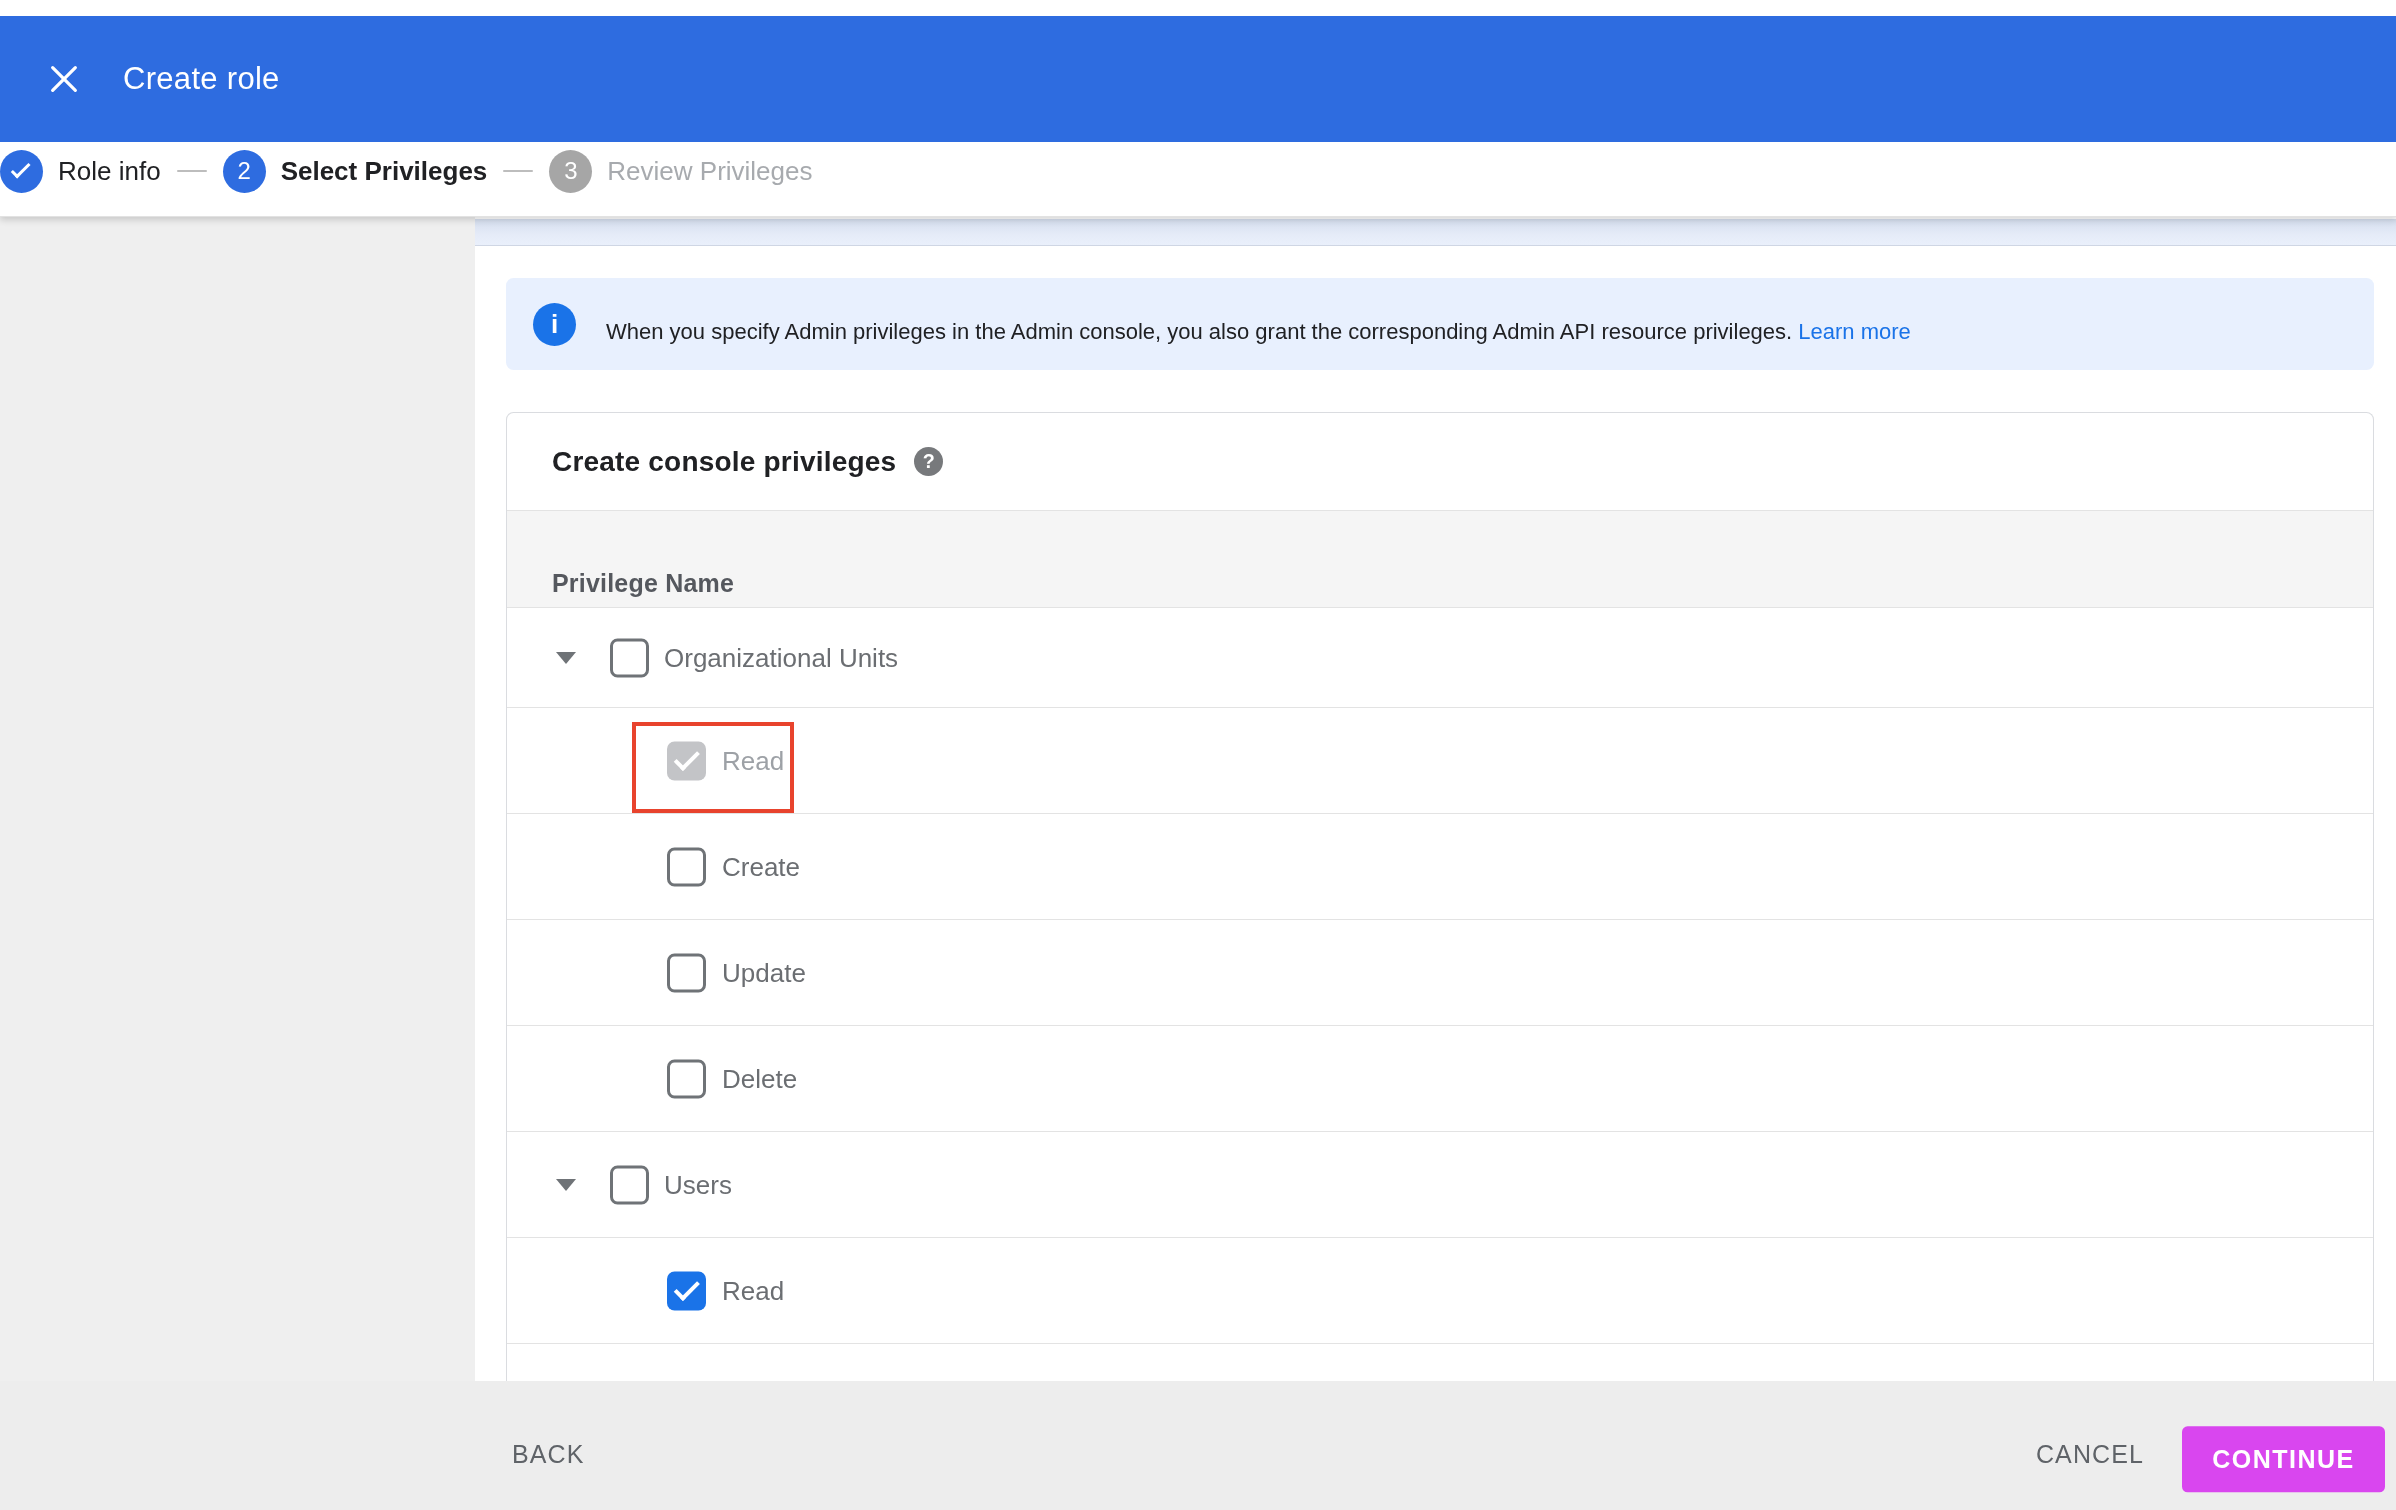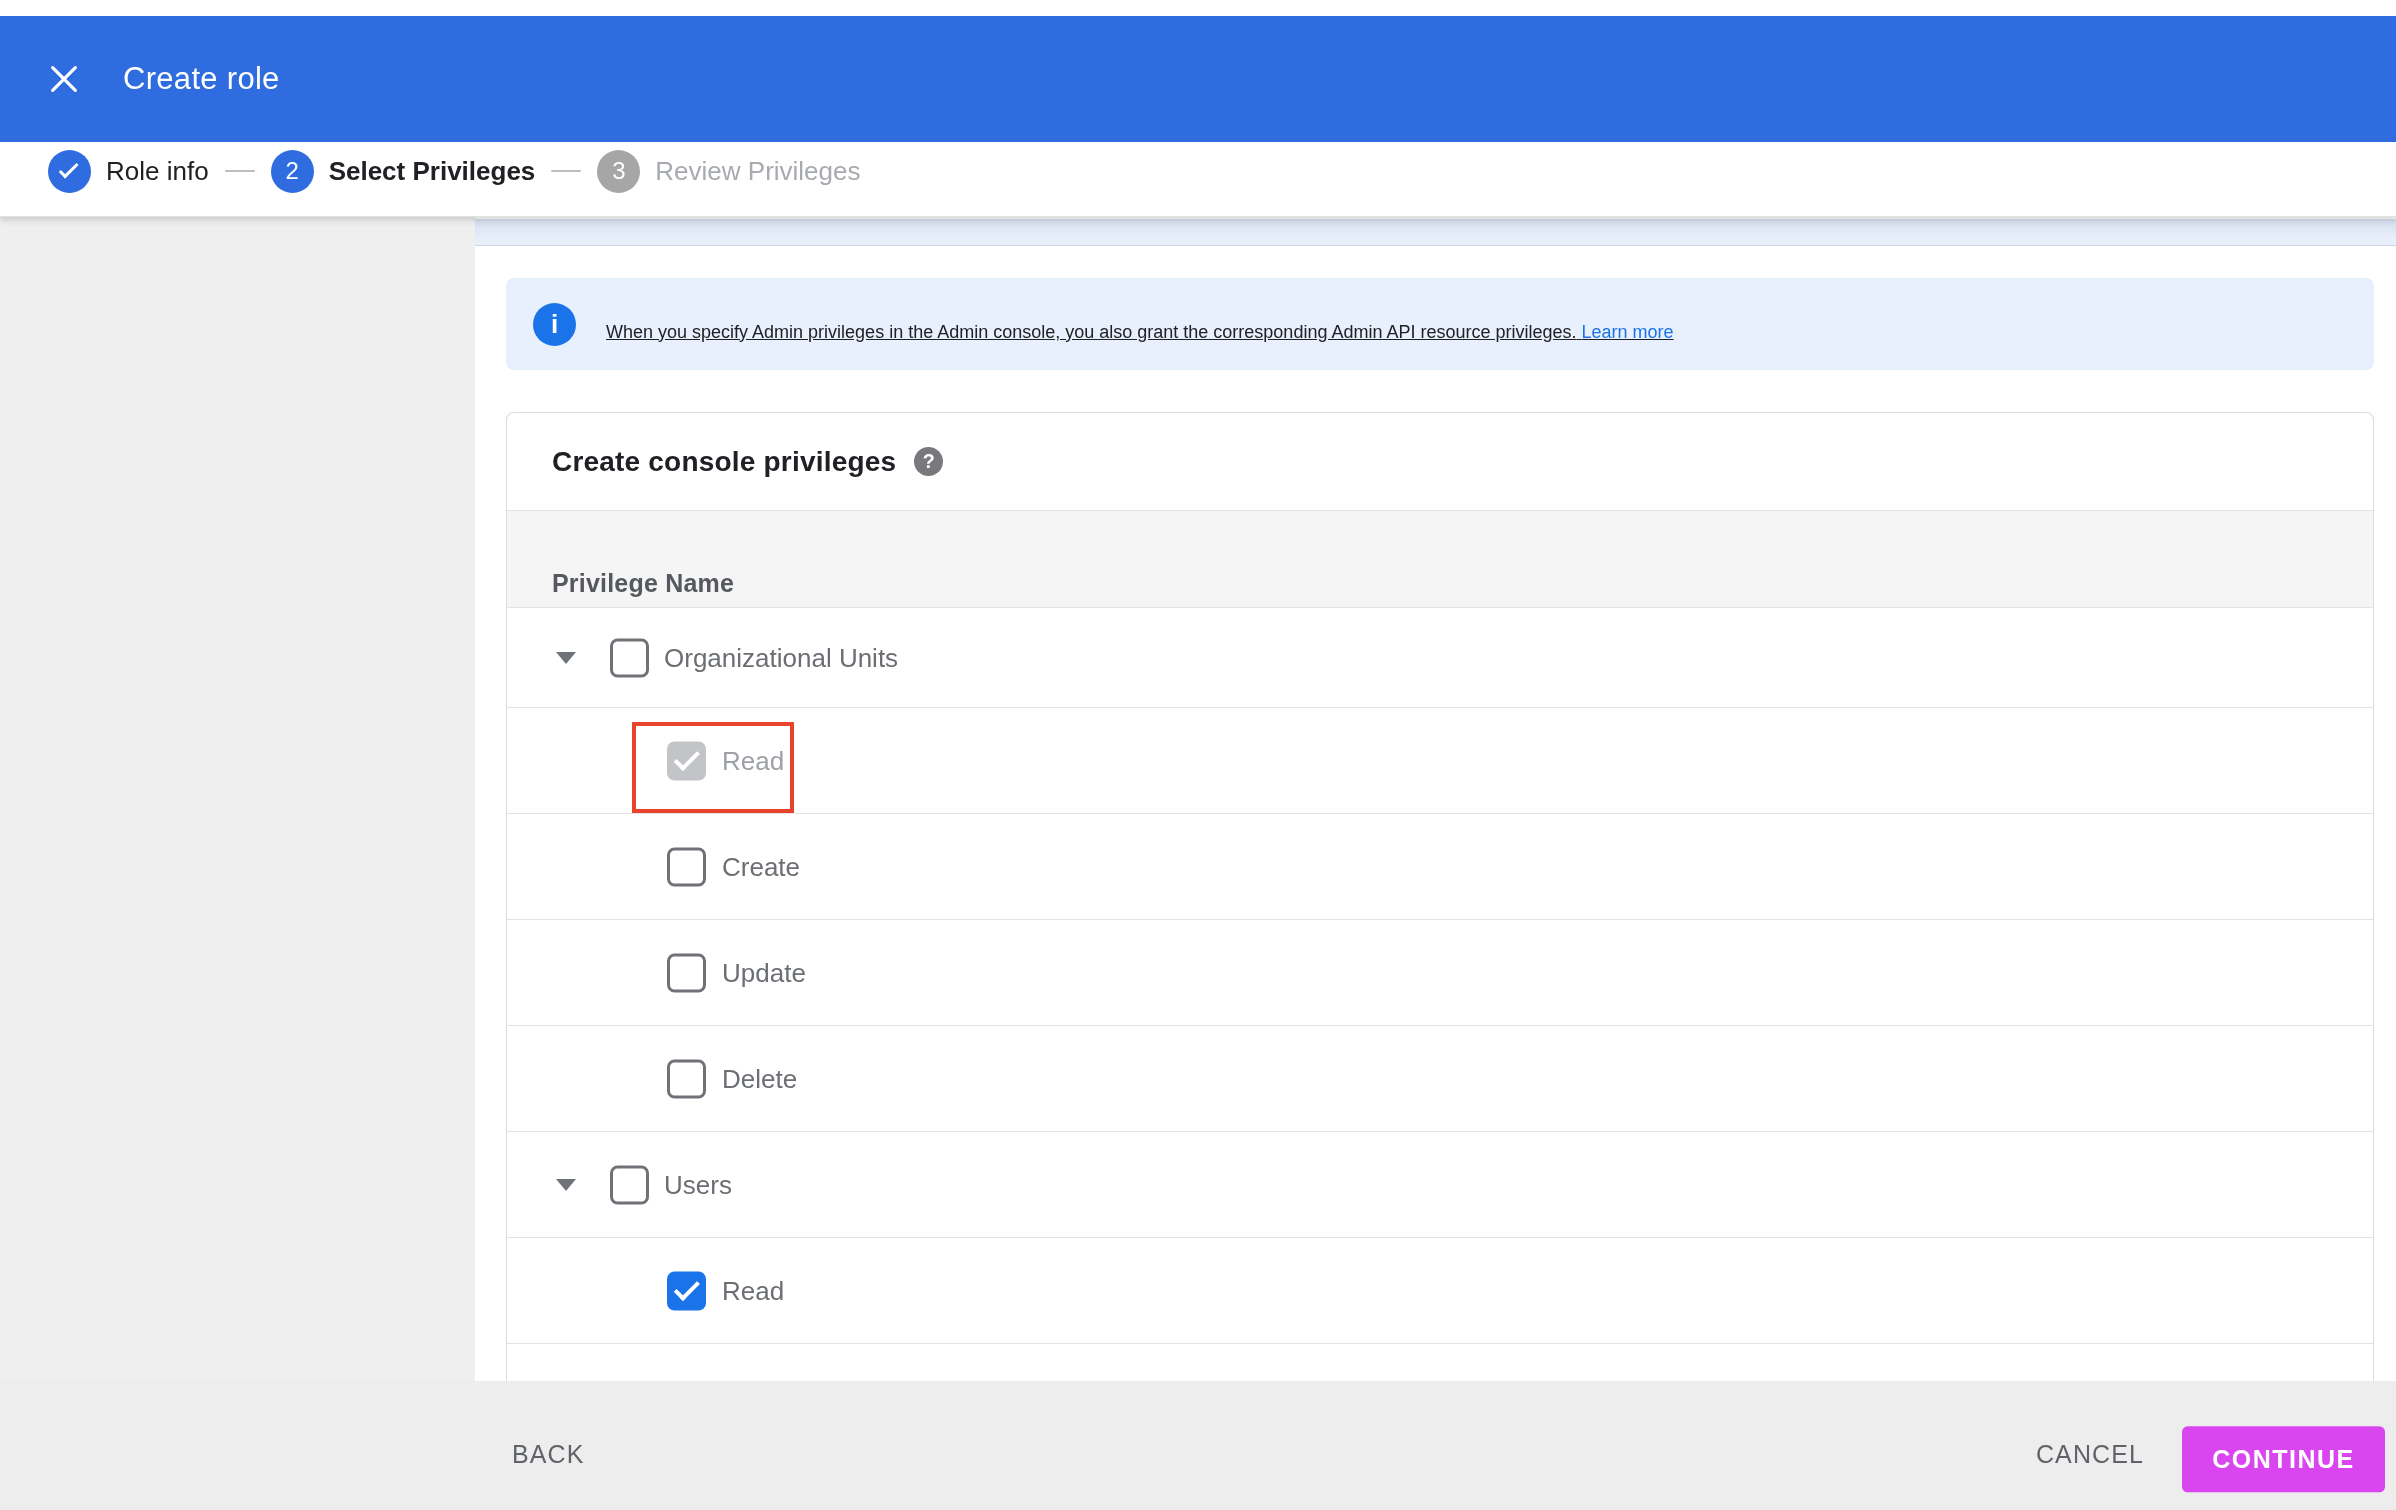--- a/index.html
+++ b/index.html
@@ -22,21 +22,21 @@
   }
   .dialog-title{
     color:#ffffff; font-size:31px; font-weight:400; margin:0 0 0 41px; letter-spacing:0.3px;
   }
 
   
   .stepper{
     position:absolute; left:0; top:126px; width:2397px; height:91px;
     background:#ffffff; border-bottom:0.9px solid #e2e2e2;
     box-shadow:0 2.8px 6.6px rgba(0,0,0,0.16);
-    display:flex; align-items:center; padding-left:48px; gap:16px; z-index:20;
+    display:flex; align-items:center; gap:16px; z-index:20;
   }
   .step{ display:flex; align-items:center; gap:15px; background:none; border:none; padding:0; cursor:pointer; }
   .step-circle{
     width:43px;height:43px;border-radius:50%;background:#2e6ce0;color:#fff;
     display:flex;align-items:center;justify-content:center;font-size:24px;flex:0 0 auto;position:relative;
   }
   .step-circle.upcoming{ background:#a6a6a6; }
   .tick{
     display:block;width:19px;height:9.4px;border-left:3.7px solid #fff;border-bottom:3.7px solid #fff;
     transform:rotate(-45deg) translate(0.9px,-1.9px);
@@ -64,21 +64,21 @@
   .banner{
     position:absolute; left:31px; top:61px; width:1868px; height:92px;
     background:#e8f0fe; border-radius:7.5px;
     display:flex; align-items:center; padding-left:27px;
   }
   .info-ic{
     width:43px;height:43px;border-radius:50%;background:#1a73e8;color:#fff;
     display:flex;align-items:center;justify-content:center;
     font-size:26px;font-weight:700;flex:0 0 auto;
   }
-  .banner-text{ margin:16px 0 0 30px; font-size:18px; color:#202124;text-decoration:underline; }
+  .banner-text{ margin:16px 0 0 30px; font-size:22px; color:#202124; }
   .banner a{ color:#1a73e8; text-decoration:none; cursor:pointer; }
 
   
   .card{
     position:absolute; left:31px; top:195px; width:1868px; height:1124px;
     background:#ffffff; border:0.9px solid #dadce0; border-bottom:none;
     border-radius:7.5px 7.5px 0 0;
   }
   .card-title-row{
     height:98px; display:flex; align-items:center; padding-left:45px;

